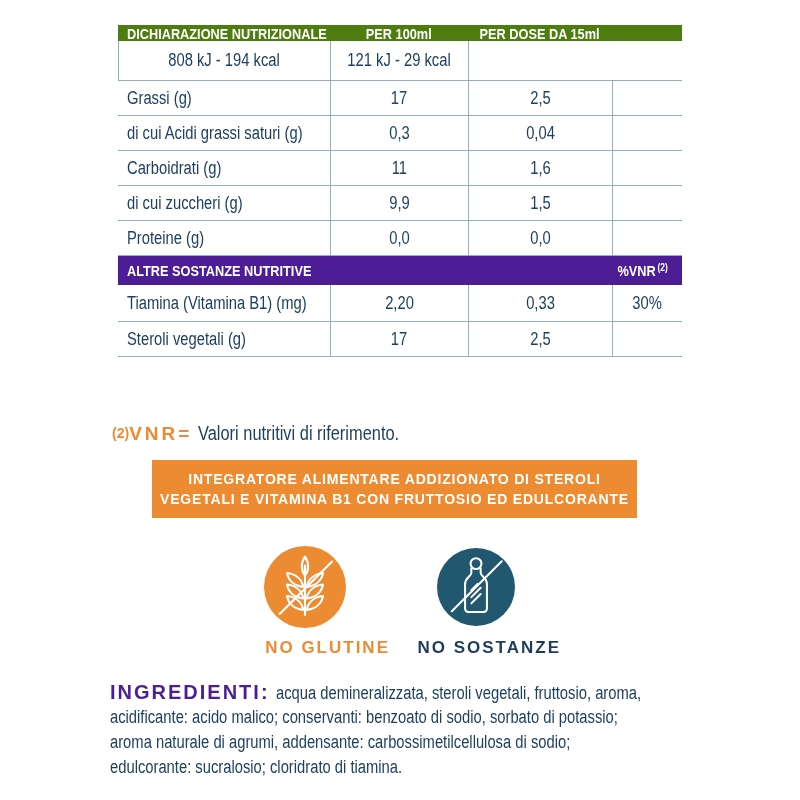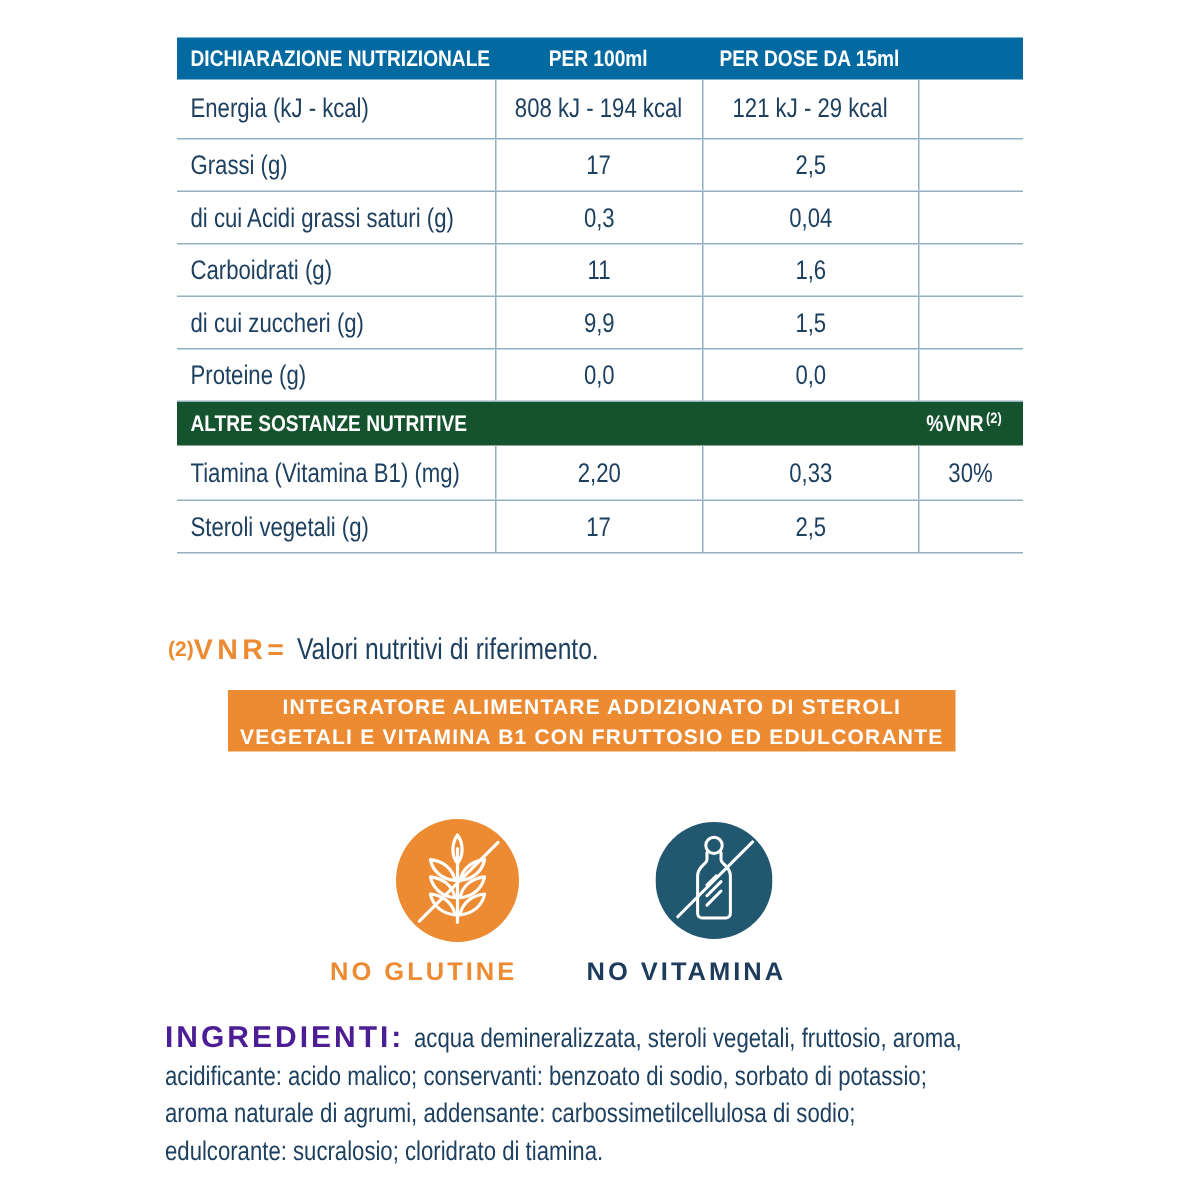--- a/index.html
+++ b/index.html
@@ -8,70 +8,70 @@
     font-family: "Liberation Sans", sans-serif; color:#1E4060; overflow:hidden;
   }
   
   .cond { display:inline-block; transform: scaleX(0.82); transform-origin:50% 50%; white-space:nowrap; }
   .cond.left { transform-origin:0 50%; }
 
   
   .ntable { position:absolute; left:118px; top:25px; width:564px; }
   .thead {
     display:grid; grid-template-columns:212px 138px 144px 70px;
-    height:28px; align-items:center; background:#0369a1; color:#ffffff;
+    height:16px; align-items:center; background:#4d7c0f; color:#ffffff;
   }
   .thead .ht { font-size:15px; font-weight:bold; }
   .thead .ht.lbl { padding-left:9px; }
   .thead .ht.ctr { text-align:center; }
   .thead .ht .cond { transform: scaleX(0.85); }
   .trow {
     display:grid; grid-template-columns:212px 138px 144px 70px;
     height:35px; border-bottom:1px solid #93AFC2; box-sizing:border-box;
   }
   .trow.tall { height:40px; }
   .trow.h36 { height:36px; }
   .trow.h37 { height:37px; }
   .trow.nobord { border-bottom:none; }
   .cell { display:flex; align-items:center; font-size:18px; }
   .cell.lbl { padding-left:9px; justify-content:flex-start; }
   .cell.val { justify-content:center; }
   .cell.sep { border-left:1px solid #93AFC2; }
   .band2 {
     display:flex; justify-content:space-between; align-items:center;
-    height:29px; background:#14532d; color:#ffffff; padding:0 10px 0 9px; box-sizing:border-box;
+    height:29px; background:#4c1d95; color:#ffffff; padding:0 10px 0 9px; box-sizing:border-box;
   }
   .band2 .bt { font-size:15px; font-weight:bold; }
   .band2 .bt .cond { transform: scaleX(0.85); }
   .sup { font-size:10px; vertical-align:5px; margin-left:2px; font-weight:bold; }
 
   
   .footnote { position:absolute; left:112px; top:422px; display:flex; align-items:baseline; }
   .fn-marker { color:#ED8B33; font-weight:bold; font-size:14px; position:relative; top:-2px; }
   .fn-abbr { color:#ED8B33; font-weight:bold; font-size:19px; letter-spacing:3px; margin-left:0; }
   .fn-text { font-size:20px; margin-left:6px; }
 
   
   .banner {
-    position:absolute; left:152px; top:460px; width:485px; height:41px;
+    position:absolute; left:152px; top:460px; width:485px; height:58px;
     background:#ED8B33; color:#ffffff; display:flex; flex-direction:column;
     justify-content:center; align-items:center; gap:4px; text-align:center;
   }
   .banner::before {
     content:""; position:absolute; z-index:-1; left:-18px; bottom:-7px; width:55%; height:10px;
     background:linear-gradient(100deg, rgba(110,110,110,0.45), rgba(220,220,220,0));
     transform:skewX(-50deg); filter:blur(2px);
   }
   .banner .bl { font-size:14px; font-weight:bold; letter-spacing:0.8px; }
 
   
   .badge-circle { position:absolute; }
   .badge-circle svg { display:block; }
   .badge-label {
-    position:absolute; top:638px; width:170px; text-align:left;
+    position:absolute; top:638px; width:170px; text-align:right;
     font-size:17px; font-weight:bold; letter-spacing:2px;
   }
   .badge-label.orange { color:#ED8B33; left:220px; }
   .badge-label.blue { color:#1D3C5C; left:391px; }
 
   
   .ingredients { position:absolute; left:110px; top:680px; width:640px; }
   .ing-line { height:25px; line-height:25px; font-size:18px; }
   .ing-label { color:#4c1d95; font-weight:bold; font-size:20px; letter-spacing:2px; margin-right:6px; }
 </style>
@@ -82,23 +82,20 @@
 
   <div class="ntable">
     <div class="thead">
       <div class="ht lbl"><span class="cond left">DICHIARAZIONE NUTRIZIONALE</span></div>
       <div class="ht ctr"><span class="cond">PER 100ml</span></div>
       <div class="ht ctr"><span class="cond">PER DOSE DA 15ml</span></div>
       <div class="ht"></div>
     </div>
 
     <div class="trow tall">
-      <div class="cell lbl">
-          <span class="cond left">Energia (kJ - kcal)</span>
-        </div>
       <div class="cell val sep">
           <span class="cond">808 kJ - 194 kcal</span>
         </div>
       <div class="cell val sep">
           <span class="cond">121 kJ - 29 kcal</span>
         </div>
       <div class="cell val sep"></div>
     </div>
 
     <div class="trow">
@@ -240,21 +237,21 @@
           <circle cx="50" cy="20" r="7"></circle>
           <path d="M44 26 L44 32 C44 36 36 38 36 46 L36 78 C36 80.2 37.8 82 40 82 L60 82 C62.2 82 64 80.2 64 78 L64 46 C64 38 56 36 56 32 L56 26"></path>
           <path d="M44 54 L52 46"></path>
           <path d="M44 63 L56 51"></path>
           <path d="M44 71 L56 59"></path>
           <path d="M19 81 L83 17"></path>
         </g>
       </svg>
     </span>
   </div>
-  <div class="badge-label blue">NO VITAMINA</div>
+  <div class="badge-label blue">NO SOSTANZE</div>
 
   <div class="ingredients">
     <div class="ing-line">
       <span class="ing-label">INGREDIENTI:</span><span class="cond left">acqua demineralizzata, steroli vegetali, fruttosio, aroma,</span>
     </div>
     <div class="ing-line">
       <span class="cond left">acidificante: acido malico; conservanti: benzoato di sodio, sorbato di potassio;</span>
     </div>
     <div class="ing-line">
       <span class="cond left">aroma naturale di agrumi, addensante: carbossimetilcellulosa di sodio;</span>

